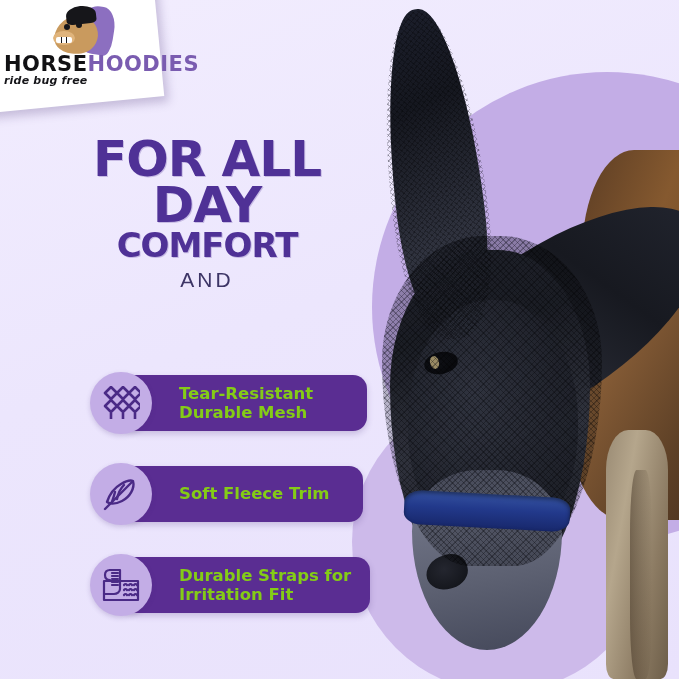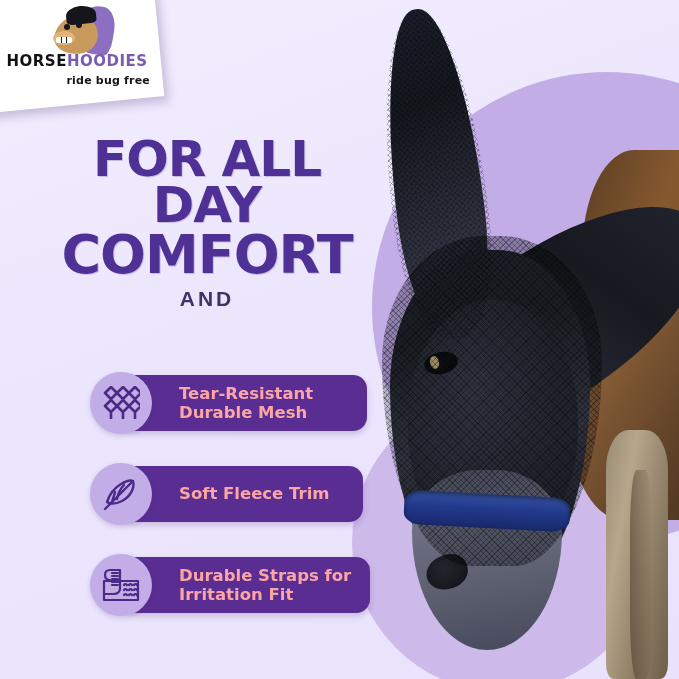--- a/index.html
+++ b/index.html
@@ -105,46 +105,46 @@
   .h-eye.a{left:14px;top:20px;}
   .h-eye.b{left:26px;top:18px;}
   .h-snout{position:absolute;left:3px;top:27px;width:22px;height:14px;
     background:#e0b47c;border-radius:50%;}
   .h-teeth{position:absolute;left:6px;top:33px;width:16px;height:6px;
     background:#fff;border-radius:2px;}
   .h-teeth:before{content:"";position:absolute;left:5px;top:0;width:1px;height:6px;background:#16161a;}
   .h-teeth:after{content:"";position:absolute;left:10px;top:0;width:1px;height:6px;background:#16161a;}
 
   .wordmark{position:absolute;left:0;top:52px;width:146px;text-align:center;
-    font-size:15px;font-weight:bold;letter-spacing:0.5px;line-height:1;
+    font-size:21px;font-weight:bold;letter-spacing:0.5px;line-height:1;
     font-family:"DejaVu Sans", sans-serif;}
   .wm-a{color:#111114;}
   .wm-b{color:#7a5cb0;}
-  .tagline{position:absolute;left:0;top:72px;width:146px;text-align:right;
+  .tagline{position:absolute;left:0;top:72px;width:146px;text-align:left;
     font-size:11px;font-weight:bold;color:#16161a;letter-spacing:.2px;
-    font-family:"DejaVu Sans", sans-serif;}
+    font-family:"DejaVu Sans", sans-serif;font-style:italic;}
 
   
   .headline{position:absolute;left:32px;top:136px;width:350px;text-align:center;
     color:#4f3196;font-family:"DejaVu Sans", sans-serif;}
   .hl-1,.hl-2,.hl-3{font-weight:bold;letter-spacing:-1px;line-height:.92;
     text-shadow:1px 1px 0 rgba(79,49,150,.25);}
   .hl-1{font-size:50px;}
-  .hl-2{font-size:54px;margin-top:2px;}
-  .hl-and{font-size:21px;font-weight:bold;letter-spacing:3px;color:#3d3566;
+  .hl-2{font-size:34px;margin-top:2px;}
+  .hl-and{font-size:21px;font-weight:normal;letter-spacing:3px;color:#3d3566;
     margin:7px 0 4px;font-family:"Liberation Sans", sans-serif;}
   .hl-3{font-size:50px;}
 
   
   .features{position:absolute;left:90px;top:372px;}
   .badge{position:relative;height:62px;margin-bottom:29px;display:flex;align-items:center;}
   .pill{position:absolute;left:33px;top:3px;height:56px;border-radius:14px;
     background:#5a2d92;display:flex;align-items:center;
     box-shadow:0 3px 6px rgba(70,40,120,.22);}
-  .pill-text{color:#fca5a5;font-size:16.5px;font-weight:bold;line-height:1.18;
+  .pill-text{color:#84cc16;font-size:16.5px;font-weight:bold;line-height:1.18;
     padding-left:56px;padding-right:18px;white-space:nowrap;
     font-family:"DejaVu Sans", sans-serif;}
   .pill-text span{display:block;}
   .icon-circle{position:absolute;left:0;top:0;width:62px;height:62px;border-radius:50%;
     background:#c3ade6;display:flex;align-items:center;justify-content:center;z-index:2;
     box-shadow:0 2px 5px rgba(70,40,120,.2);}
   .b1 .pill{width:244px;}
   .b2 .pill{width:240px;text-align:right;}
   .b3 .pill{width:247px;}
   .ico{display:block;}

